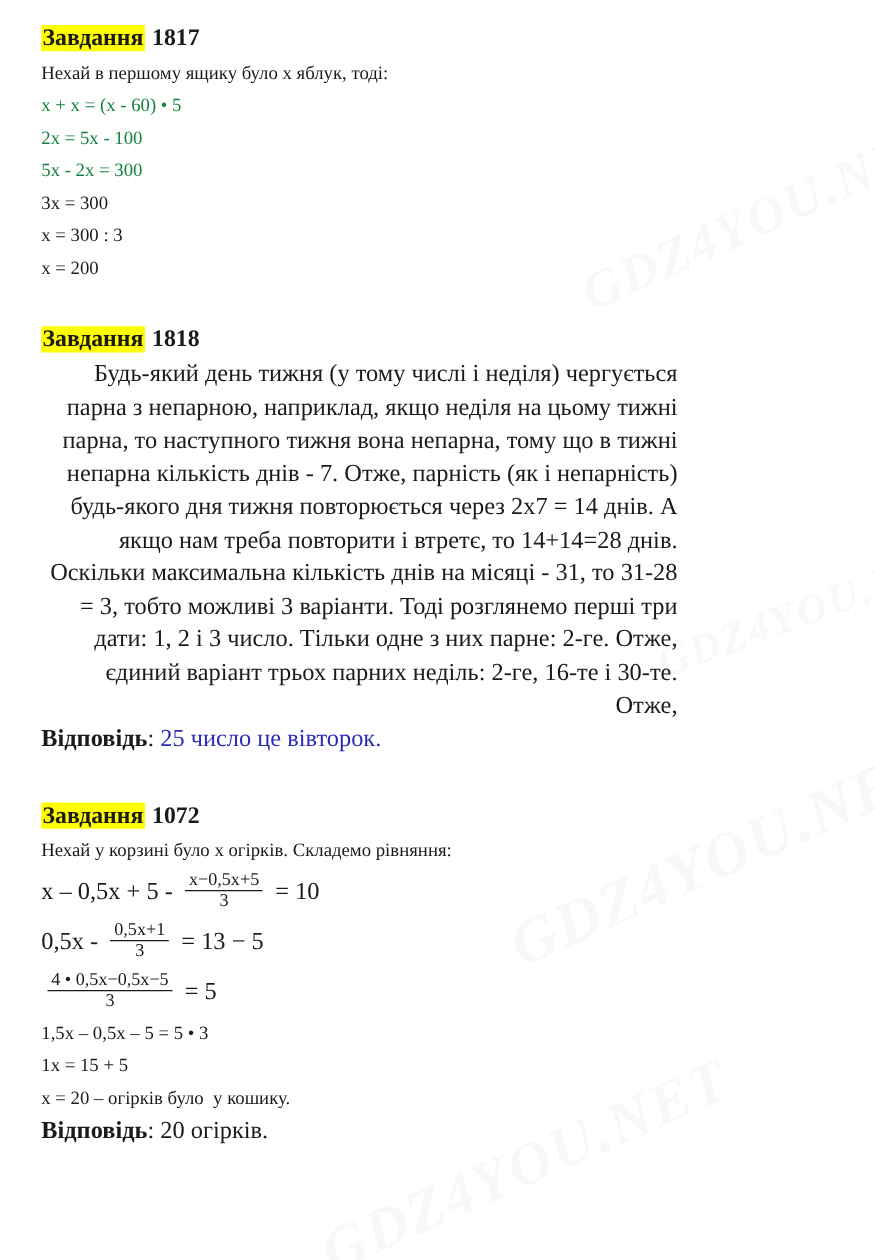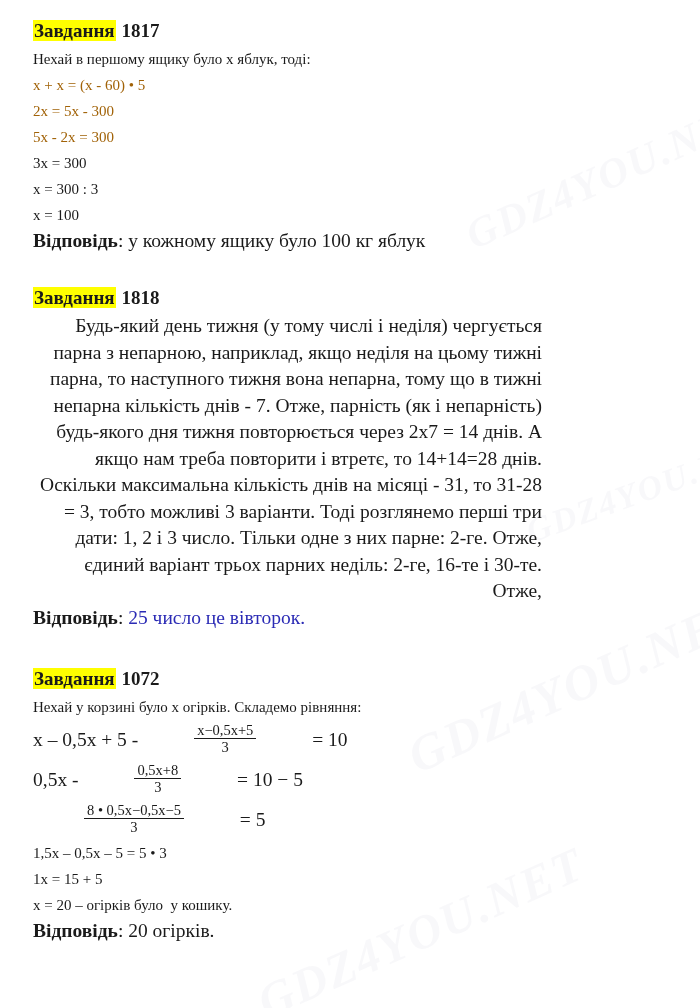--- a/index.html
+++ b/index.html
@@ -90,31 +90,30 @@
     line-height: 26px;
   }
   .answer-label {
     font-weight: bold;
   }
   .answer-blue {
     color: #2b2bb5;
   }
 
   
-  .faded { color: #a16207; }
+  .faded { color: #15803d; }
 
   
   .eq {
     font-size: 19.5px;
     line-height: 26px;
     display: flex;
     align-items: center;
     flex-wrap: nowrap;
     min-height: 26px;
-    gap: 46px;
   }
   .eq.tall { min-height: 40px; }
   .eq-part { white-space: pre; }
 
   .frac {
     display: inline-flex;
     flex-direction: column;
     align-items: center;
     justify-content: space-between;
     vertical-align: middle;
@@ -151,26 +150,25 @@
 </div>
 
 <div class="page">
 
   <section class="task task-1817">
     <div class="task-header">
       <span class="hl">Завдання</span><span class="task-num">1817</span>
     </div>
     <div class="line">Нехай в першому ящику було х яблук, тоді:</div>
     <div class="line faded">x + x = (х - 60) • 5</div>
-    <div class="line faded">2x = 5x - 300</div>
+    <div class="line faded">2x = 5x - 100</div>
     <div class="line faded">5x - 2x = 300</div>
     <div class="line">3x = 300</div>
     <div class="line">x = 300 : 3</div>
-    <div class="line">x = 100</div>
-    <div class="answer-line"><span class="answer-label">Відповідь</span><span>: у кожному ящику було 100 кг яблук</span></div>
+    <div class="line">x = 200</div>
   </section>
 
   <section class="task task-1818">
     <div class="task-header">
       <span class="hl">Завдання</span><span class="task-num">1818</span>
     </div>
     <div class="para">Будь-який день тижня (у тому числі і неділя) чергується парна з непарною, наприклад, якщо неділя на цьому тижні парна, то наступного тижня вона непарна, тому що в тижні непарна кількість днів - 7. Отже, парність (як і непарність) будь-якого дня тижня повторюється через 2х7 = 14 днів. А якщо нам треба повторити і втретє, то 14+14=28 днів. Оскільки максимальна кількість днів на місяці - 31, то 31-28 = 3, тобто можливі 3 варіанти. Тоді розглянемо перші три дати: 1, 2 і 3 число. Тільки одне з них парне: 2-ге. Отже, єдиний варіант трьох парних неділь: 2-ге, 16-те і 30-те. Отже,</div>
     <div class="answer-line"><span class="answer-label">Відповідь</span><span>: </span><span class="answer-blue">25 число це вівторок.</span></div>
   </section>
 
@@ -186,31 +184,31 @@
         <span class="num">x−0,5x+5</span>
         <span class="bar"></span>
         <span class="den">3</span>
       </span>
       <span class="eq-part"> = 10</span>
     </div>
 
     <div class="eq tall">
       <span class="eq-part">0,5x - </span>
       <span class="frac">
-        <span class="num">0,5x+8</span>
+        <span class="num">0,5x+1</span>
         <span class="bar"></span>
         <span class="den">3</span>
       </span>
-      <span class="eq-part"> = 10 − 5</span>
+      <span class="eq-part"> = 13 − 5</span>
     </div>
 
     <div class="eq tall">
       <span class="eq-part"></span>
       <span class="frac">
-        <span class="num">8 • 0,5x−0,5x−5</span>
+        <span class="num">4 • 0,5x−0,5x−5</span>
         <span class="bar"></span>
         <span class="den">3</span>
       </span>
       <span class="eq-part"> = 5</span>
     </div>
 
     <div class="line">1,5x – 0,5x – 5 = 5 • 3</div>
     <div class="line">1x = 15 + 5</div>
     <div class="line">x = 20 – огірків було  у кошику.</div>
     <div class="answer-line"><span class="answer-label">Відповідь</span><span>: 20 огірків.</span></div>

